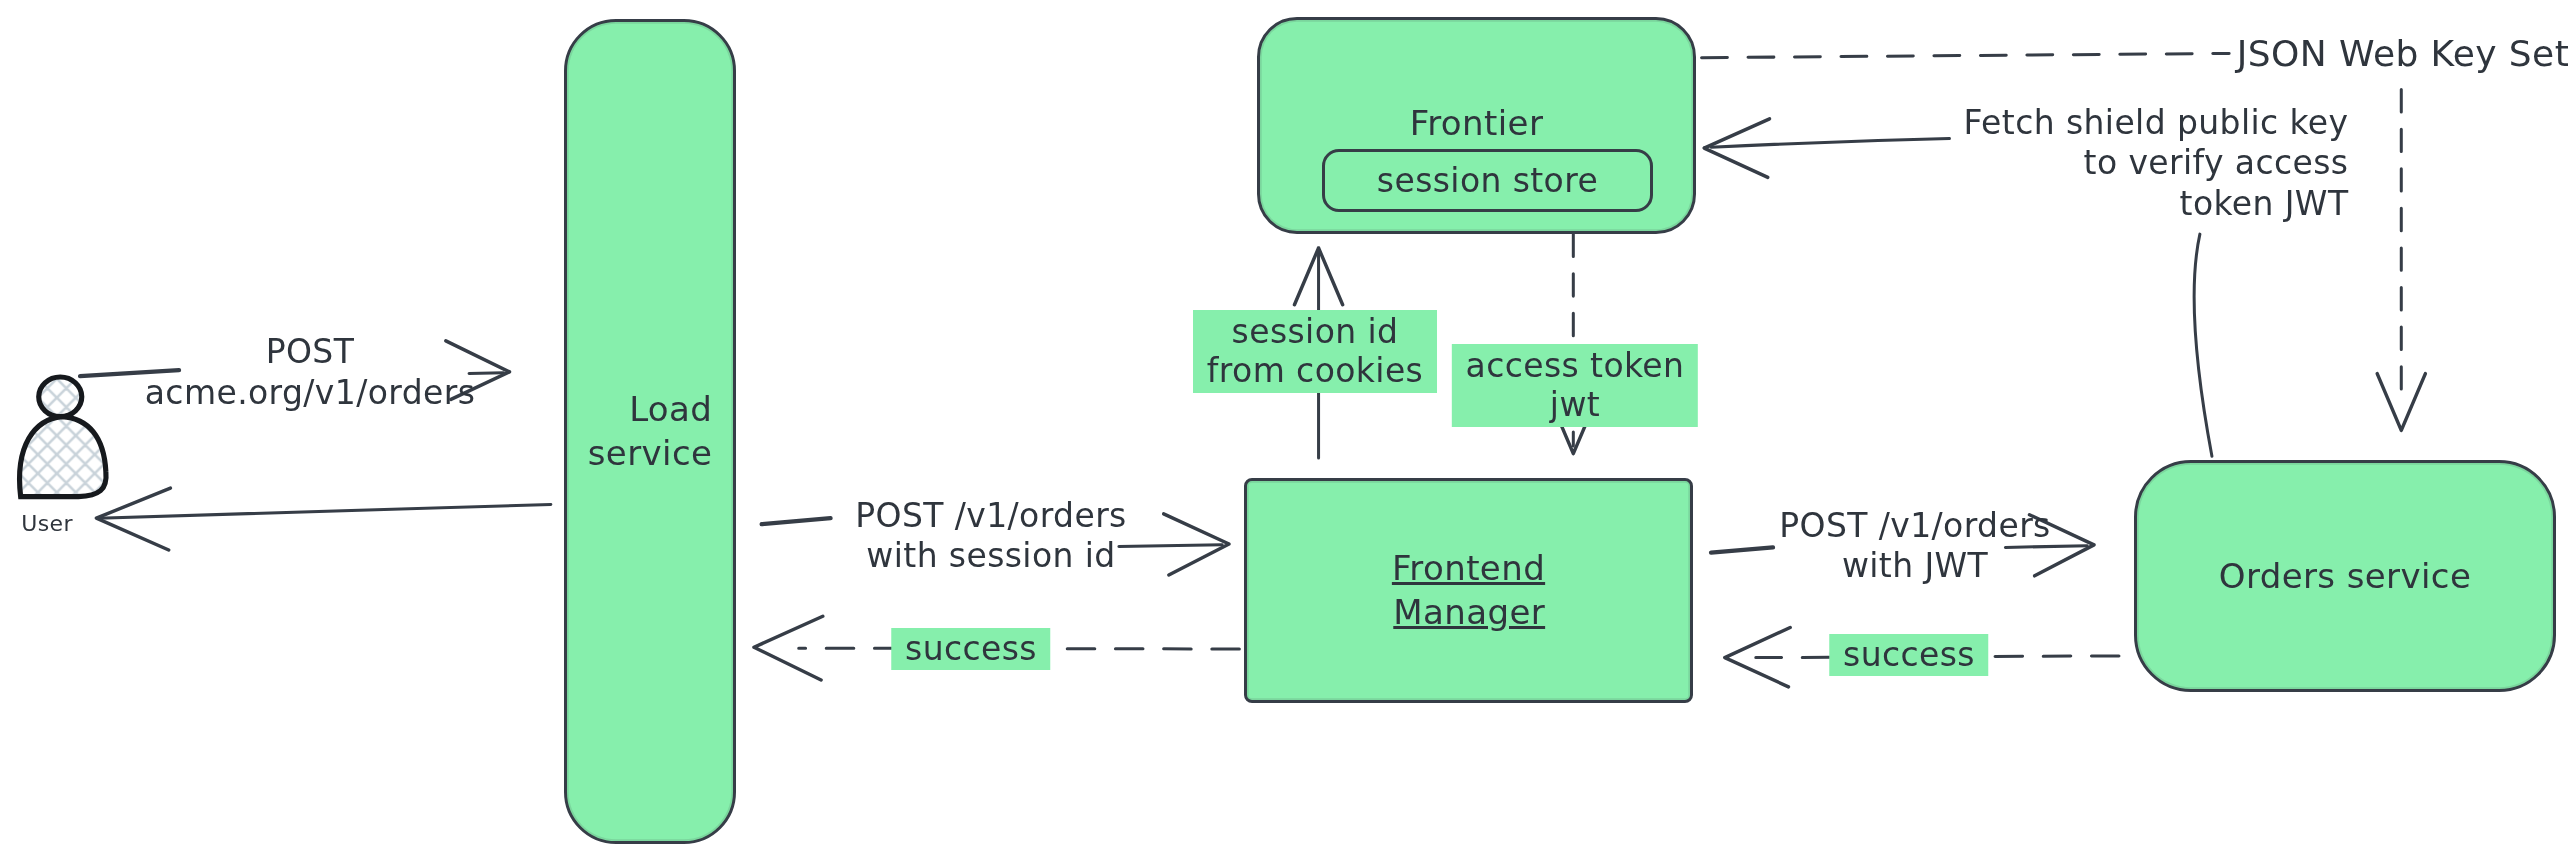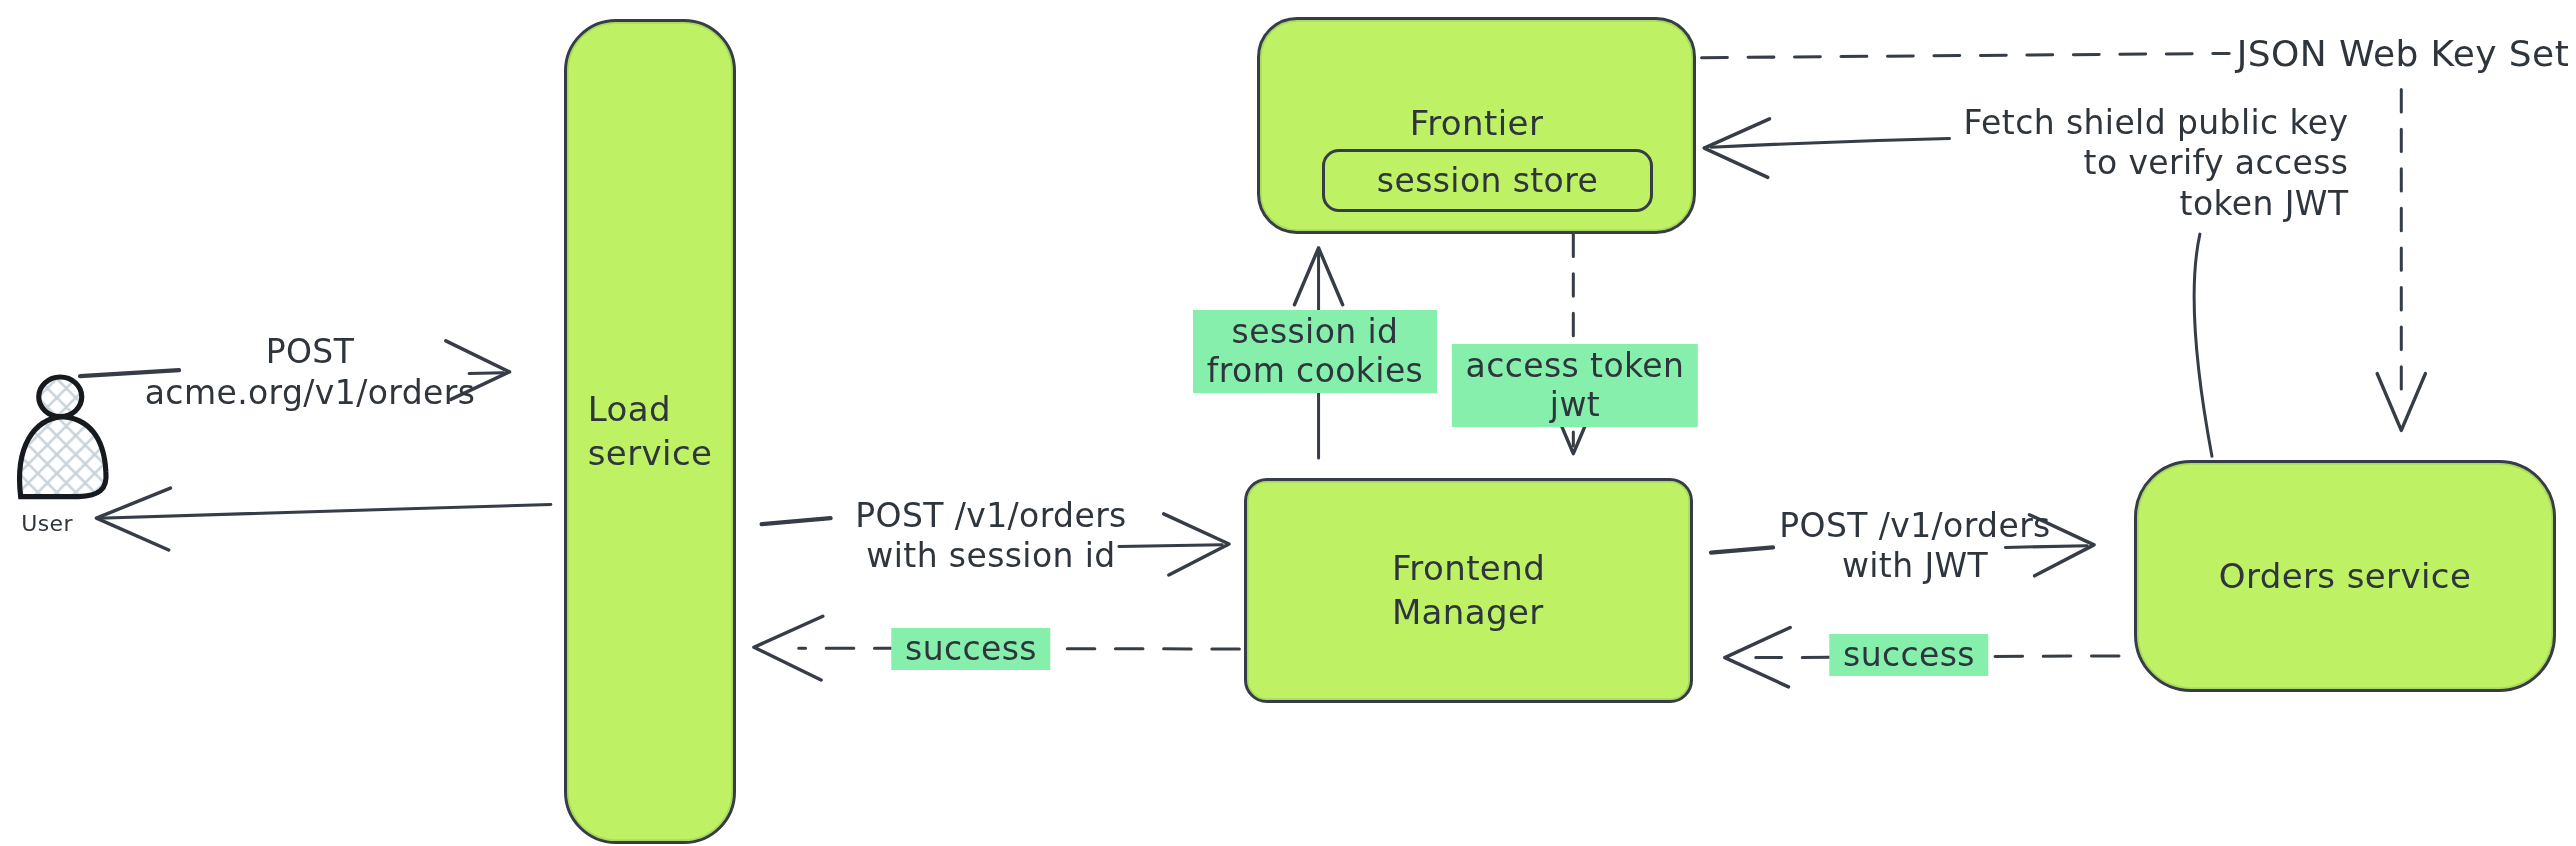--- a/index.html
+++ b/index.html
@@ -9,26 +9,26 @@
     background:#ffffff;
     font-family:"DejaVu Sans","Liberation Sans",sans-serif;
     color:#2f353d;
     overflow:hidden;
   }
   #wires{position:absolute;left:0;top:0;z-index:1;}
   .box{
     position:absolute;
     border:3px solid #363d47;
     border-radius:41px;
-    background:#bef264;
+    background:#86efac;
     box-shadow:inset 0 0 0 1.7px rgba(54,61,71,0.14);
     z-index:2;
     display:flex;align-items:center;justify-content:center;
   }
-  .box .stack{text-align:left;line-height:1.28;}
+  .box .stack{text-align:right;line-height:1.28;}
   .lbl{
     position:absolute;z-index:3;
     text-align:center;
     font-size:33px;line-height:1.18;
     letter-spacing:0.4px;
     white-space:nowrap;
     transform:translateX(-50%);
   }
   .lbl.onwire{background:#86efac;padding:1.7px 13.8px;}
   .boxtext{font-size:34px;letter-spacing:0.4px;}
@@ -114,21 +114,21 @@
     </div>
   </div>
 
   <div class="box" style="left:1257px;top:17px;width:433px;height:211px;border-radius:40px;">
     <div class="lbl boxtext" style="left:50%;top:83px;transform:translateX(-50%);">Frontier</div>
     <div class="box" style="left:62px;top:129px;width:325px;height:57px;border-radius:17px;box-shadow:none;">
       <div class="boxtext" style="font-size:33px;">session store</div>
     </div>
   </div>
 
-  <div class="box" style="left:1244px;top:478px;width:443px;height:219px;border-radius:23px;">
+  <div class="box" style="left:1244px;top:478px;width:443px;height:219px;border-radius:8px;text-decoration:underline;">
     <div class="stack boxtext">
       <div>Frontend</div>
       <div>Manager</div>
     </div>
   </div>
 
   <div class="box" style="left:2134px;top:460px;width:416px;height:226px;border-radius:57px;">
     <div class="boxtext">Orders service</div>
   </div>
 

